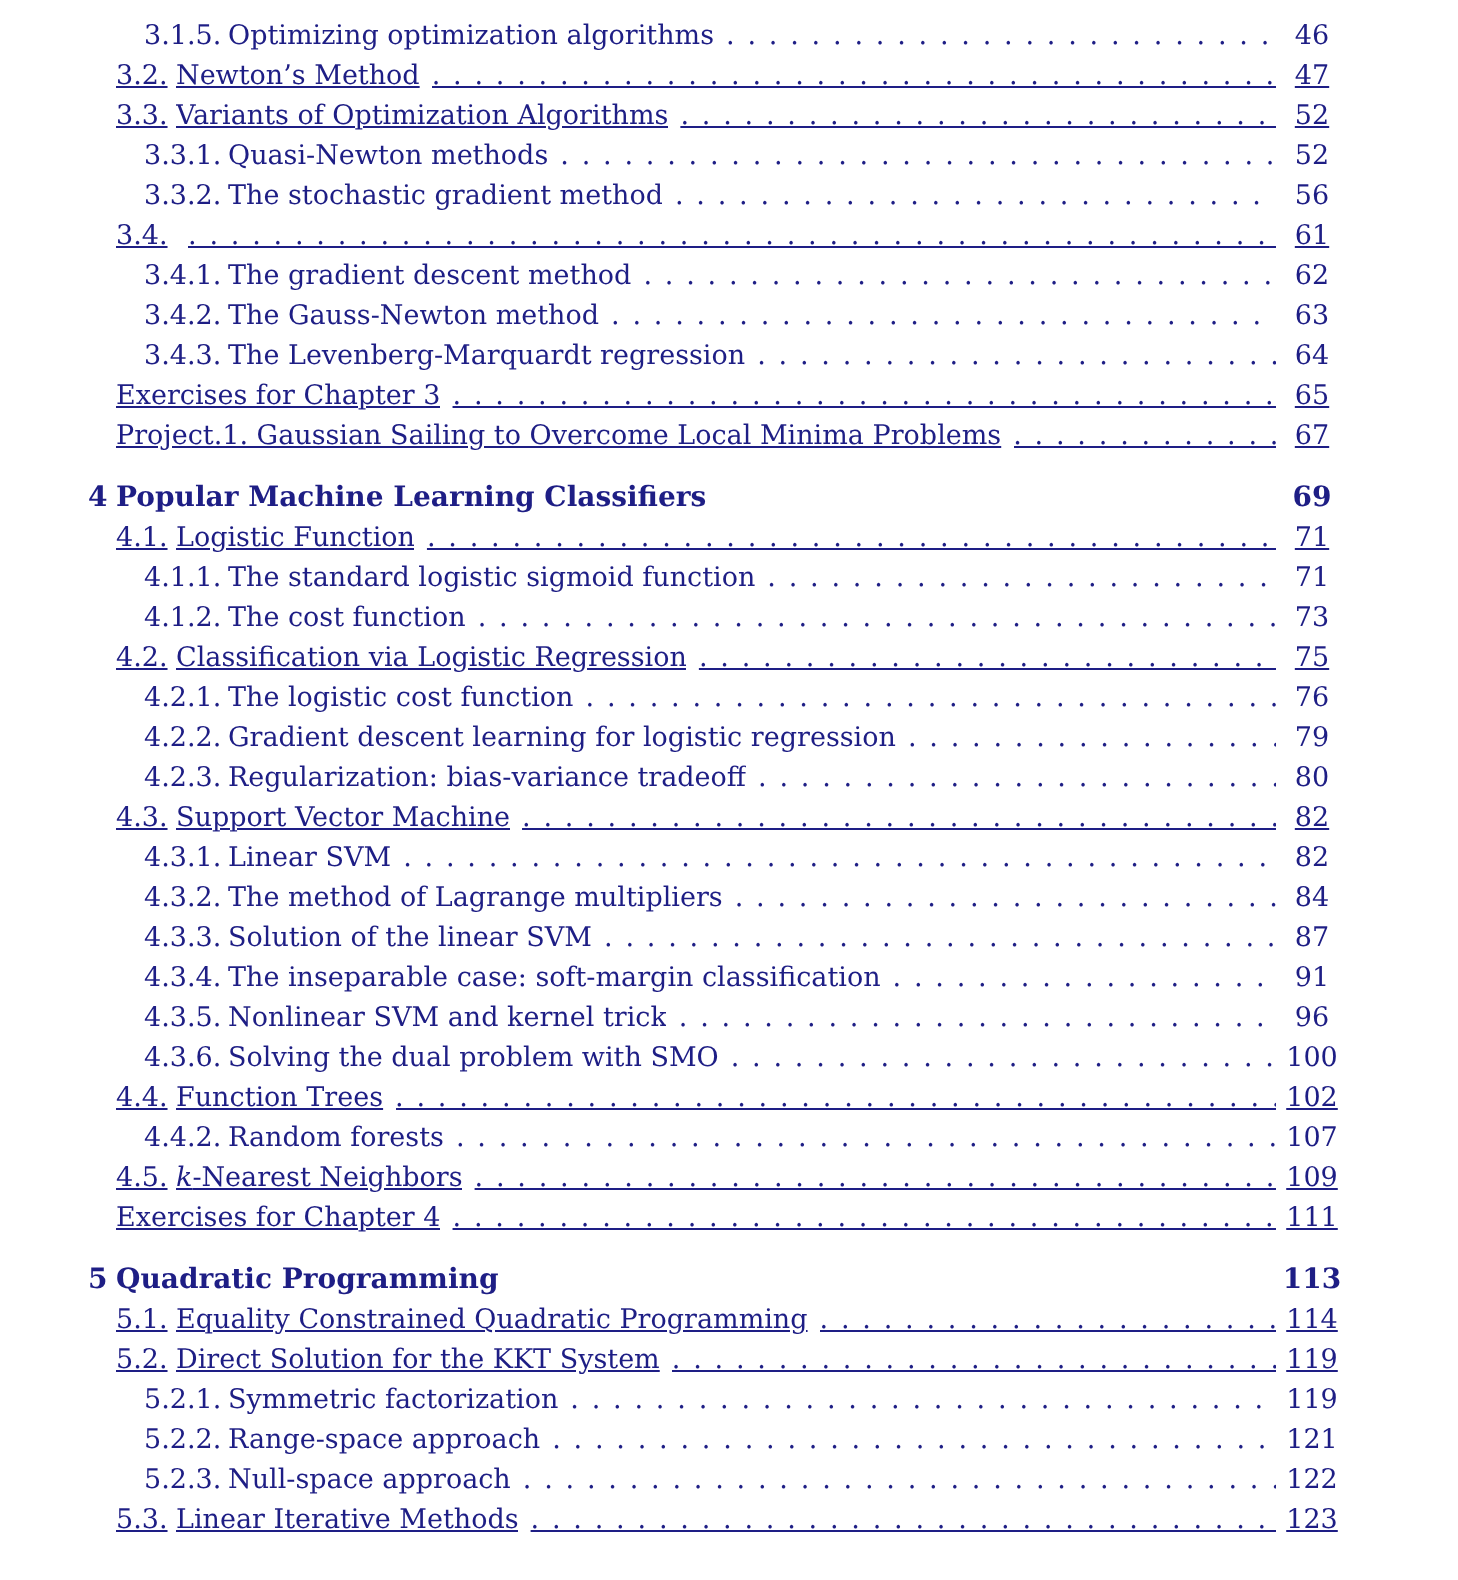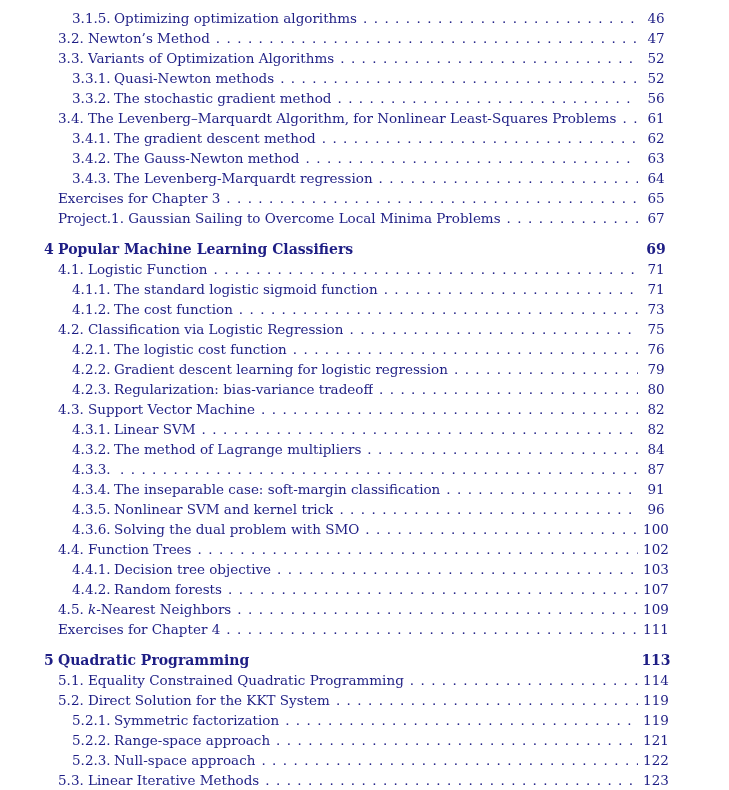--- a/index.html
+++ b/index.html
@@ -25,21 +25,21 @@
   }
   .row.chapter {
     margin-top: 11px;
     font-weight: bold;
     font-size: 14px;
   }
   .num { flex: 0 0 auto; }
   .row.chapter  .num { width: 14px; }
   .row.section  .num { width: 30px; }
   .row.subsection .num { width: 42px; }
-  .row.section, .row.plain { margin-left: 14px; }
+  .row.section, .row.plain { margin-left: 14px; text-decoration: underline; }
   .row.subsection { margin-left: 28px; }
   .title { flex: 0 1 auto; overflow: hidden; }
   .leader {
     flex: 1 1 0;
     min-width: 0;
     overflow: hidden;
     white-space: nowrap;
     margin: 0 3px 0 6px;
   }
   .leader::after {
@@ -84,21 +84,20 @@
         <span class="pg">52</span>
       </div>
       <div class="row subsection">
         <span class="num">3.3.2.</span>
         <span class="title">The stochastic gradient method</span>
         <span class="leader"></span>
         <span class="pg">56</span>
       </div>
       <div class="row section">
         <span class="num">3.4.</span>
-        <span class="title">The Levenberg–Marquardt Algorithm, for Nonlinear Least-Squares Problems</span>
         <span class="leader"></span>
         <span class="pg">61</span>
       </div>
       <div class="row subsection">
         <span class="num">3.4.1.</span>
         <span class="title">The gradient descent method</span>
         <span class="leader"></span>
         <span class="pg">62</span>
       </div>
       <div class="row subsection">
@@ -184,20 +183,21 @@
         <span class="pg">82</span>
       </div>
       <div class="row subsection">
         <span class="num">4.3.2.</span>
         <span class="title">The method of Lagrange multipliers</span>
         <span class="leader"></span>
         <span class="pg">84</span>
       </div>
       <div class="row subsection">
         <span class="num">4.3.3.</span>
+        <span class="title">Solution of the linear SVM</span>
         <span class="leader"></span>
         <span class="pg">87</span>
       </div>
       <div class="row subsection">
         <span class="num">4.3.4.</span>
         <span class="title">The inseparable case: soft-margin classification</span>
         <span class="leader"></span>
         <span class="pg">91</span>
       </div>
       <div class="row subsection">
@@ -210,26 +210,20 @@
         <span class="num">4.3.6.</span>
         <span class="title">Solving the dual problem with SMO</span>
         <span class="leader"></span>
         <span class="pg">100</span>
       </div>
       <div class="row section">
         <span class="num">4.4.</span>
         <span class="title">Function Trees</span>
         <span class="leader"></span>
         <span class="pg">102</span>
-      </div>
-      <div class="row subsection">
-        <span class="num">4.4.1.</span>
-        <span class="title">Decision tree objective</span>
-        <span class="leader"></span>
-        <span class="pg">103</span>
       </div>
       <div class="row subsection">
         <span class="num">4.4.2.</span>
         <span class="title">Random forests</span>
         <span class="leader"></span>
         <span class="pg">107</span>
       </div>
       <div class="row section">
         <span class="num">4.5.</span>
         <span class="title"><i>k</i><span>-Nearest Neighbors</span></span>

